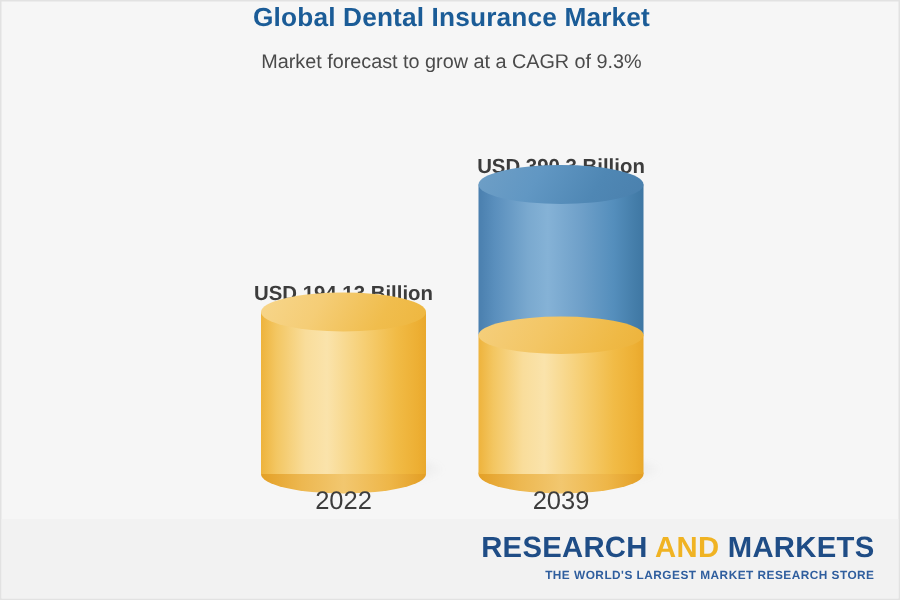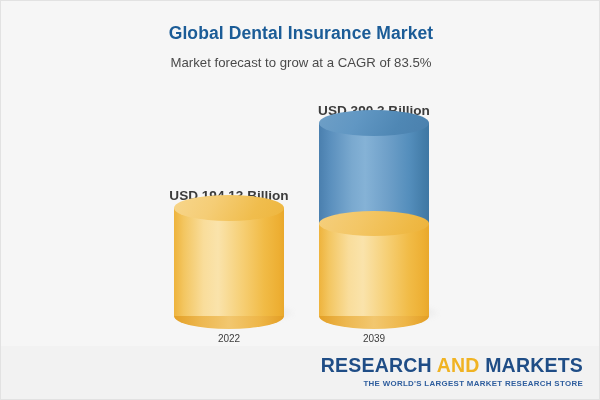--- a/index.html
+++ b/index.html
@@ -22,21 +22,20 @@
     border: 1px solid #e2e2e2;
     background: #f6f6f6;
     overflow: hidden;
   }
 
   
   .header {
     position: absolute;
     top: 0; left: 0;
     width: 600px;
-    padding-top: 22px;
     text-align: center;
   }
   .chart-title {
     font-size: 17.5px;
     font-weight: bold;
     color: #1b5c97;
     letter-spacing: 0.1px;
     line-height: 1.2;
   }
   .chart-subtitle {
@@ -73,21 +72,21 @@
     color: #3c3c3c;
   }
   .g0 .value-label { bottom: 143px; }
   .g1 .value-label { bottom: 228px; }
 
   .axis-label {
     position: absolute;
     left: 50%;
     transform: translateX(-50%);
     bottom: 2px;
-    font-size: 10px;
+    font-size: 17px;
     color: #3c3c3c;
     margin-top: 24px;
   }
 
   
   .cylinder {
     position: absolute;
     left: 0;
     width: 110px;
   }
@@ -202,21 +201,21 @@
     white-space: nowrap;
   }
 </style>
 </head>
 <body>
 
 <div class="infographic">
 
   <div class="header">
     <div class="chart-title">Global Dental Insurance Market</div>
-    <div class="chart-subtitle">Market forecast to grow at a CAGR of 83.5%</div>
+    <div class="chart-subtitle">Market forecast to grow at a CAGR of 9.3%</div>
   </div>
 
   <div class="plot">
 
     <div class="bar-group g0">
 
       <div class="value-label">USD 194.13 Billion</div>
 
       <div class="cylinder">
         <div class="cyl-shadow"></div>

